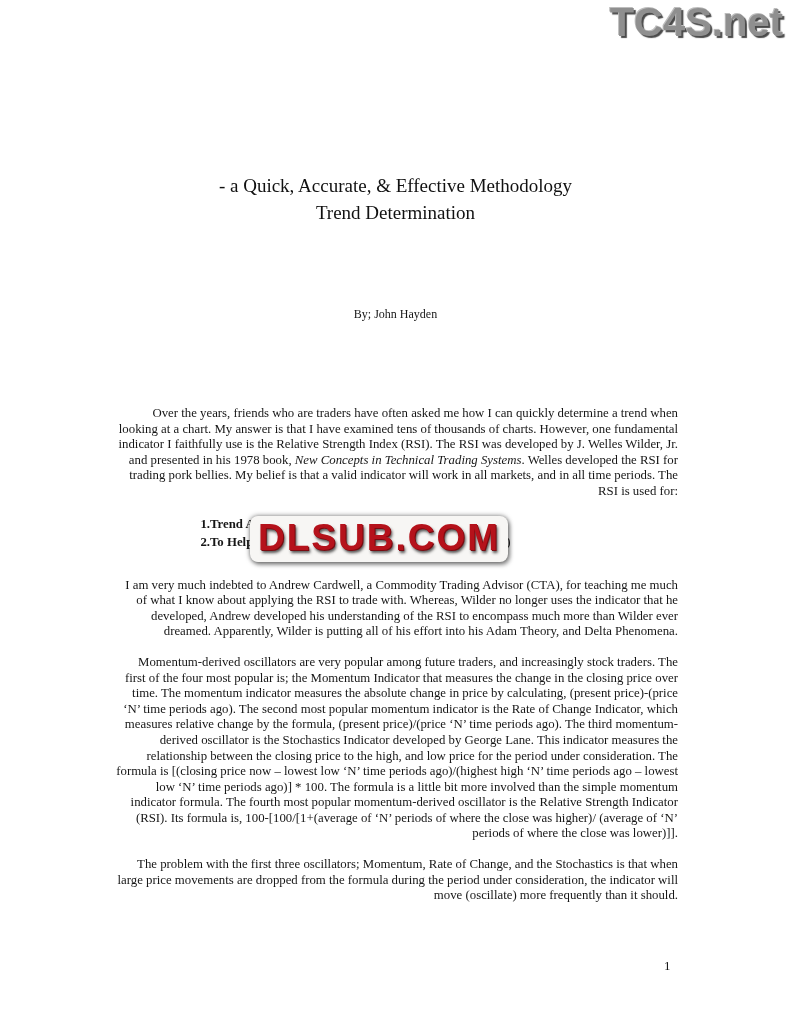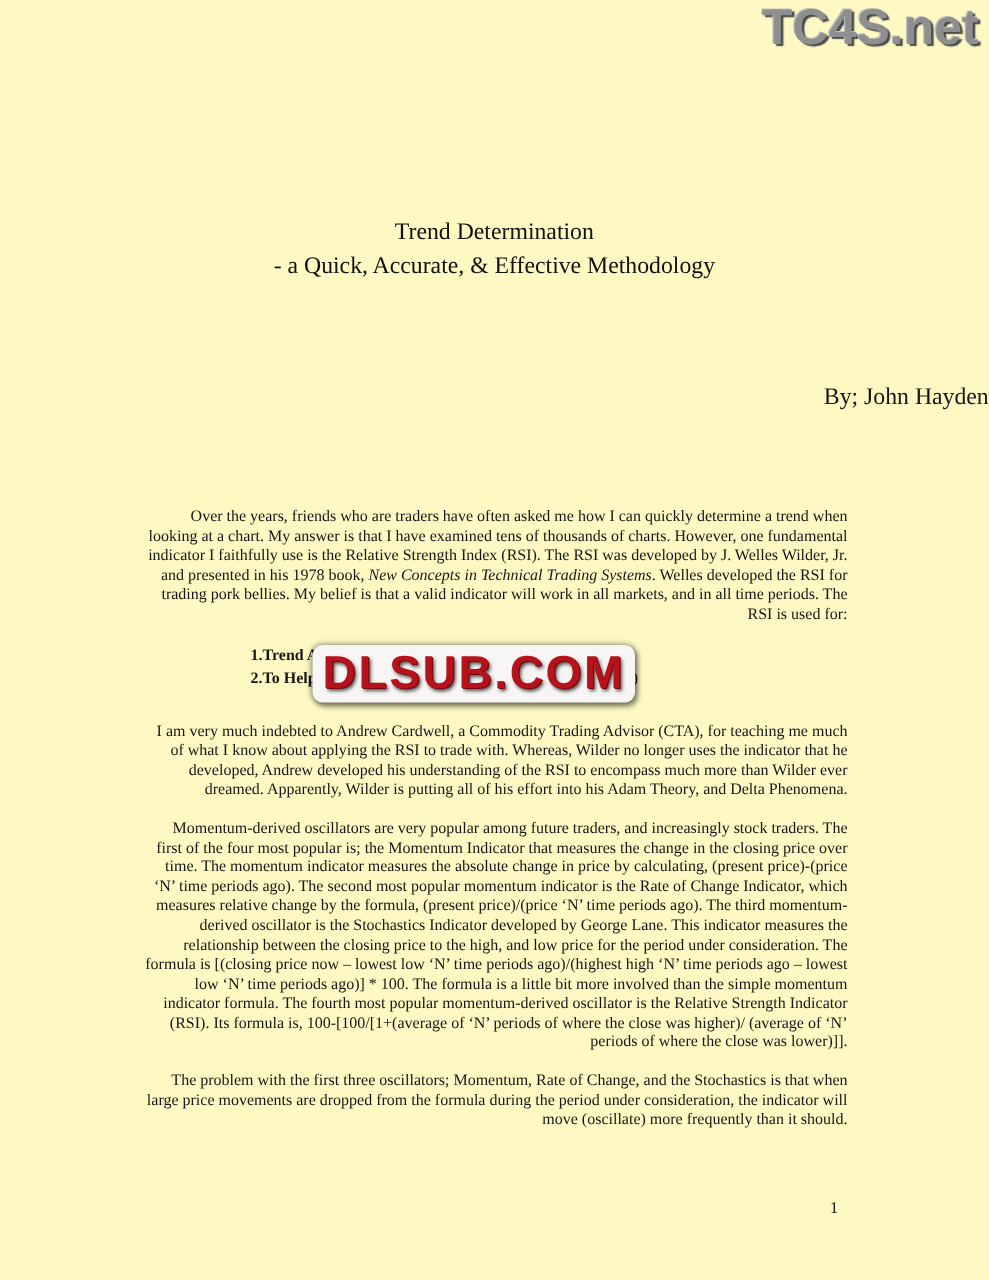--- a/index.html
+++ b/index.html
@@ -1,21 +1,21 @@
 <!DOCTYPE html>
 <html><head>
 <meta charset="utf-8">
 <style>
   html, body { margin: 0; padding: 0; background: #e8e8e8; }
   .page {
     position: relative;
     width: 791px;
     height: 1024px;
     margin: 0 auto;
-    background: #fef9c3;
+    background: #ffffff;
     font-family: "Liberation Serif", serif;
     color: #161616;
     overflow: hidden;
   }
 
   
   .wm-top {
     position: absolute;
     top: 0px;
     right: 8px;
@@ -63,22 +63,22 @@
     text-align: center;
     font-size: 19px;
     line-height: 27px;
     color: #111;
   }
   .byline {
     position: absolute;
     top: 307px;
     left: 0;
     width: 100%;
-    text-align: right;
-    font-size: 19px;
+    text-align: center;
+    font-size: 12px;
   }
 
   
   .content {
     position: absolute;
     left: 116px;
     top: 406px;
     width: 562px;
     font-size: 12.8px;
     line-height: 15.6px;
@@ -101,22 +101,22 @@
   }
 </style>
 </head>
 <body>
 
 <div class="page">
 
   <div class="wm-top">TC4S.net</div>
 
   <div class="title-block">
+    <div>- a Quick, Accurate, &amp; Effective Methodology</div>
     <div>Trend Determination</div>
-    <div>- a Quick, Accurate, &amp; Effective Methodology</div>
   </div>
 
   <div class="byline">By; John Hayden</div>
 
   <div class="content">
 
     <p><span>Over the years, friends who are traders have often asked me how I can quickly determine a trend when looking at a chart. My answer is that I have examined tens of thousands of charts. However, one fundamental indicator I faithfully use is the Relative Strength Index (RSI). The RSI was developed by J. Welles Wilder, Jr. and presented in his 1978 book, </span><span class="book-title">New Concepts in Technical Trading Systems</span><span>. Welles developed the RSI for trading pork bellies. My belief is that a valid indicator will work in all markets, and in all time periods.  The RSI is used for:</span></p>
 
     <div class="list">
       <div class="list-item">

